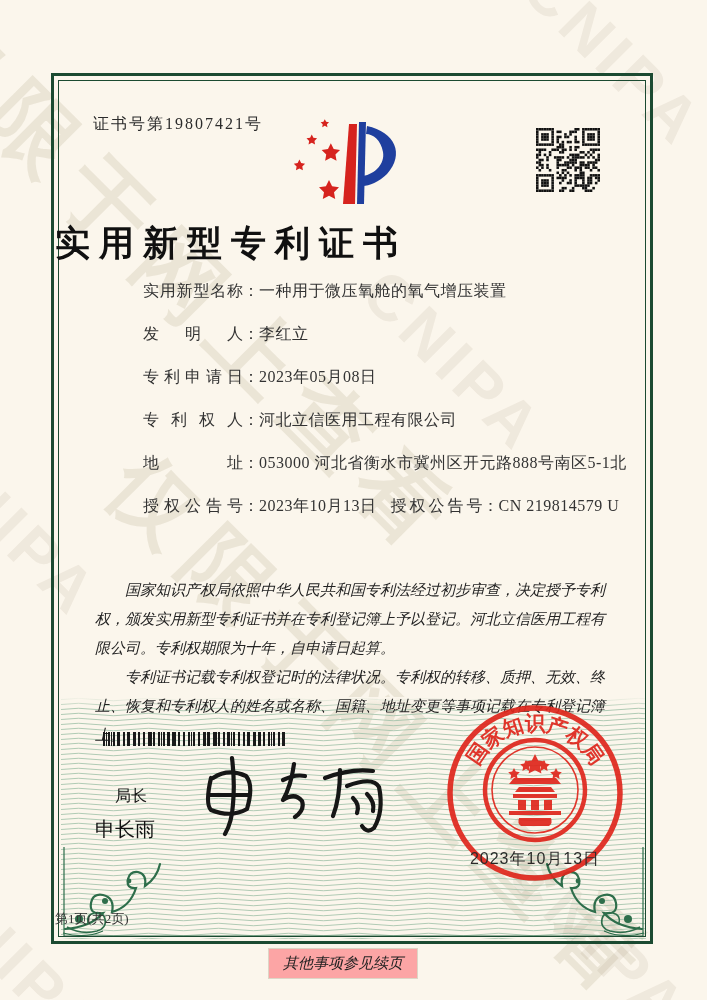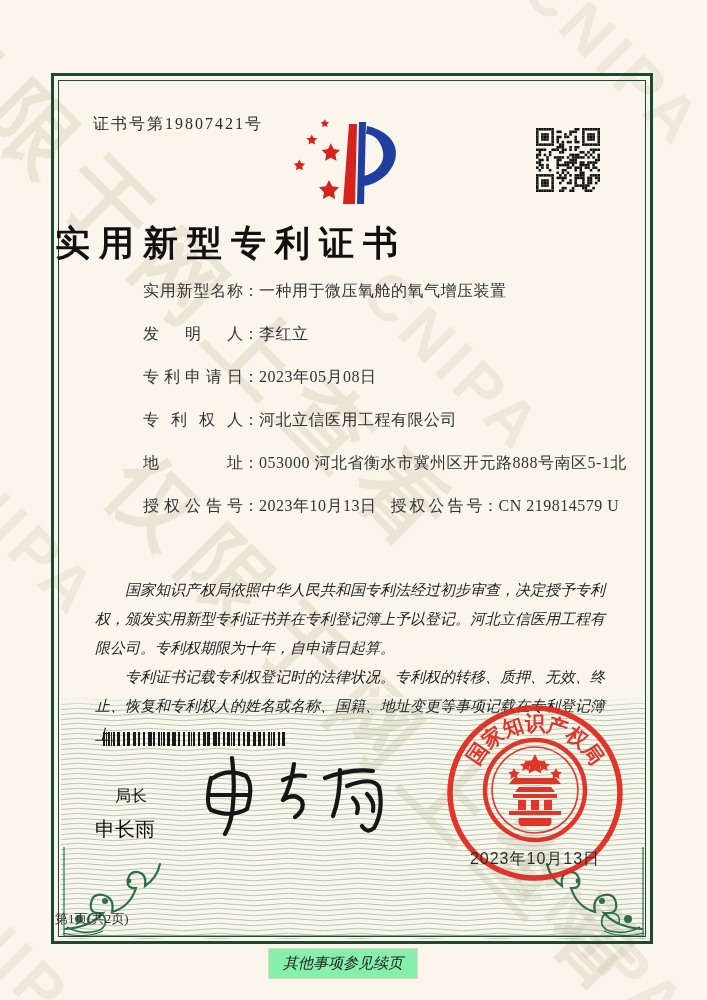--- a/index.html
+++ b/index.html
@@ -56,21 +56,21 @@
   .sig-name{position:absolute;left:95px;top:816px;font-size:20px;color:#111;
       font-family:"Liberation Sans","DejaVu Sans",sans-serif;}
   .signature-svg{position:absolute;left:195px;top:748px;}
 
   .seal{position:absolute;left:440px;top:698px;}
 
   .page-num{position:absolute;left:55px;top:910px;width:597px;
       font-size:13px;color:#333;}
 
   .cont-box{position:absolute;left:268px;top:948px;width:148px;height:29px;
-      background:#86efac;border:1px solid #ddd6c6;text-align:center;
+      background:#fca5a5;border:1px solid #ddd6c6;text-align:center;
       line-height:29px;font-size:15px;color:#222;font-style:italic;}
 </style>
 </head>
 <body>
 
 <div class="page">
 
   <div class="wm wm-cn" style="left:-30px;top:-15px;">仅限于网上查看</div>
   <div class="wm wm-cn" style="left:165px;top:430px;">仅限于网上查看</div>
   <div class="wm wm-en" style="left:560px;top:-50px;">CNIPA</div>

